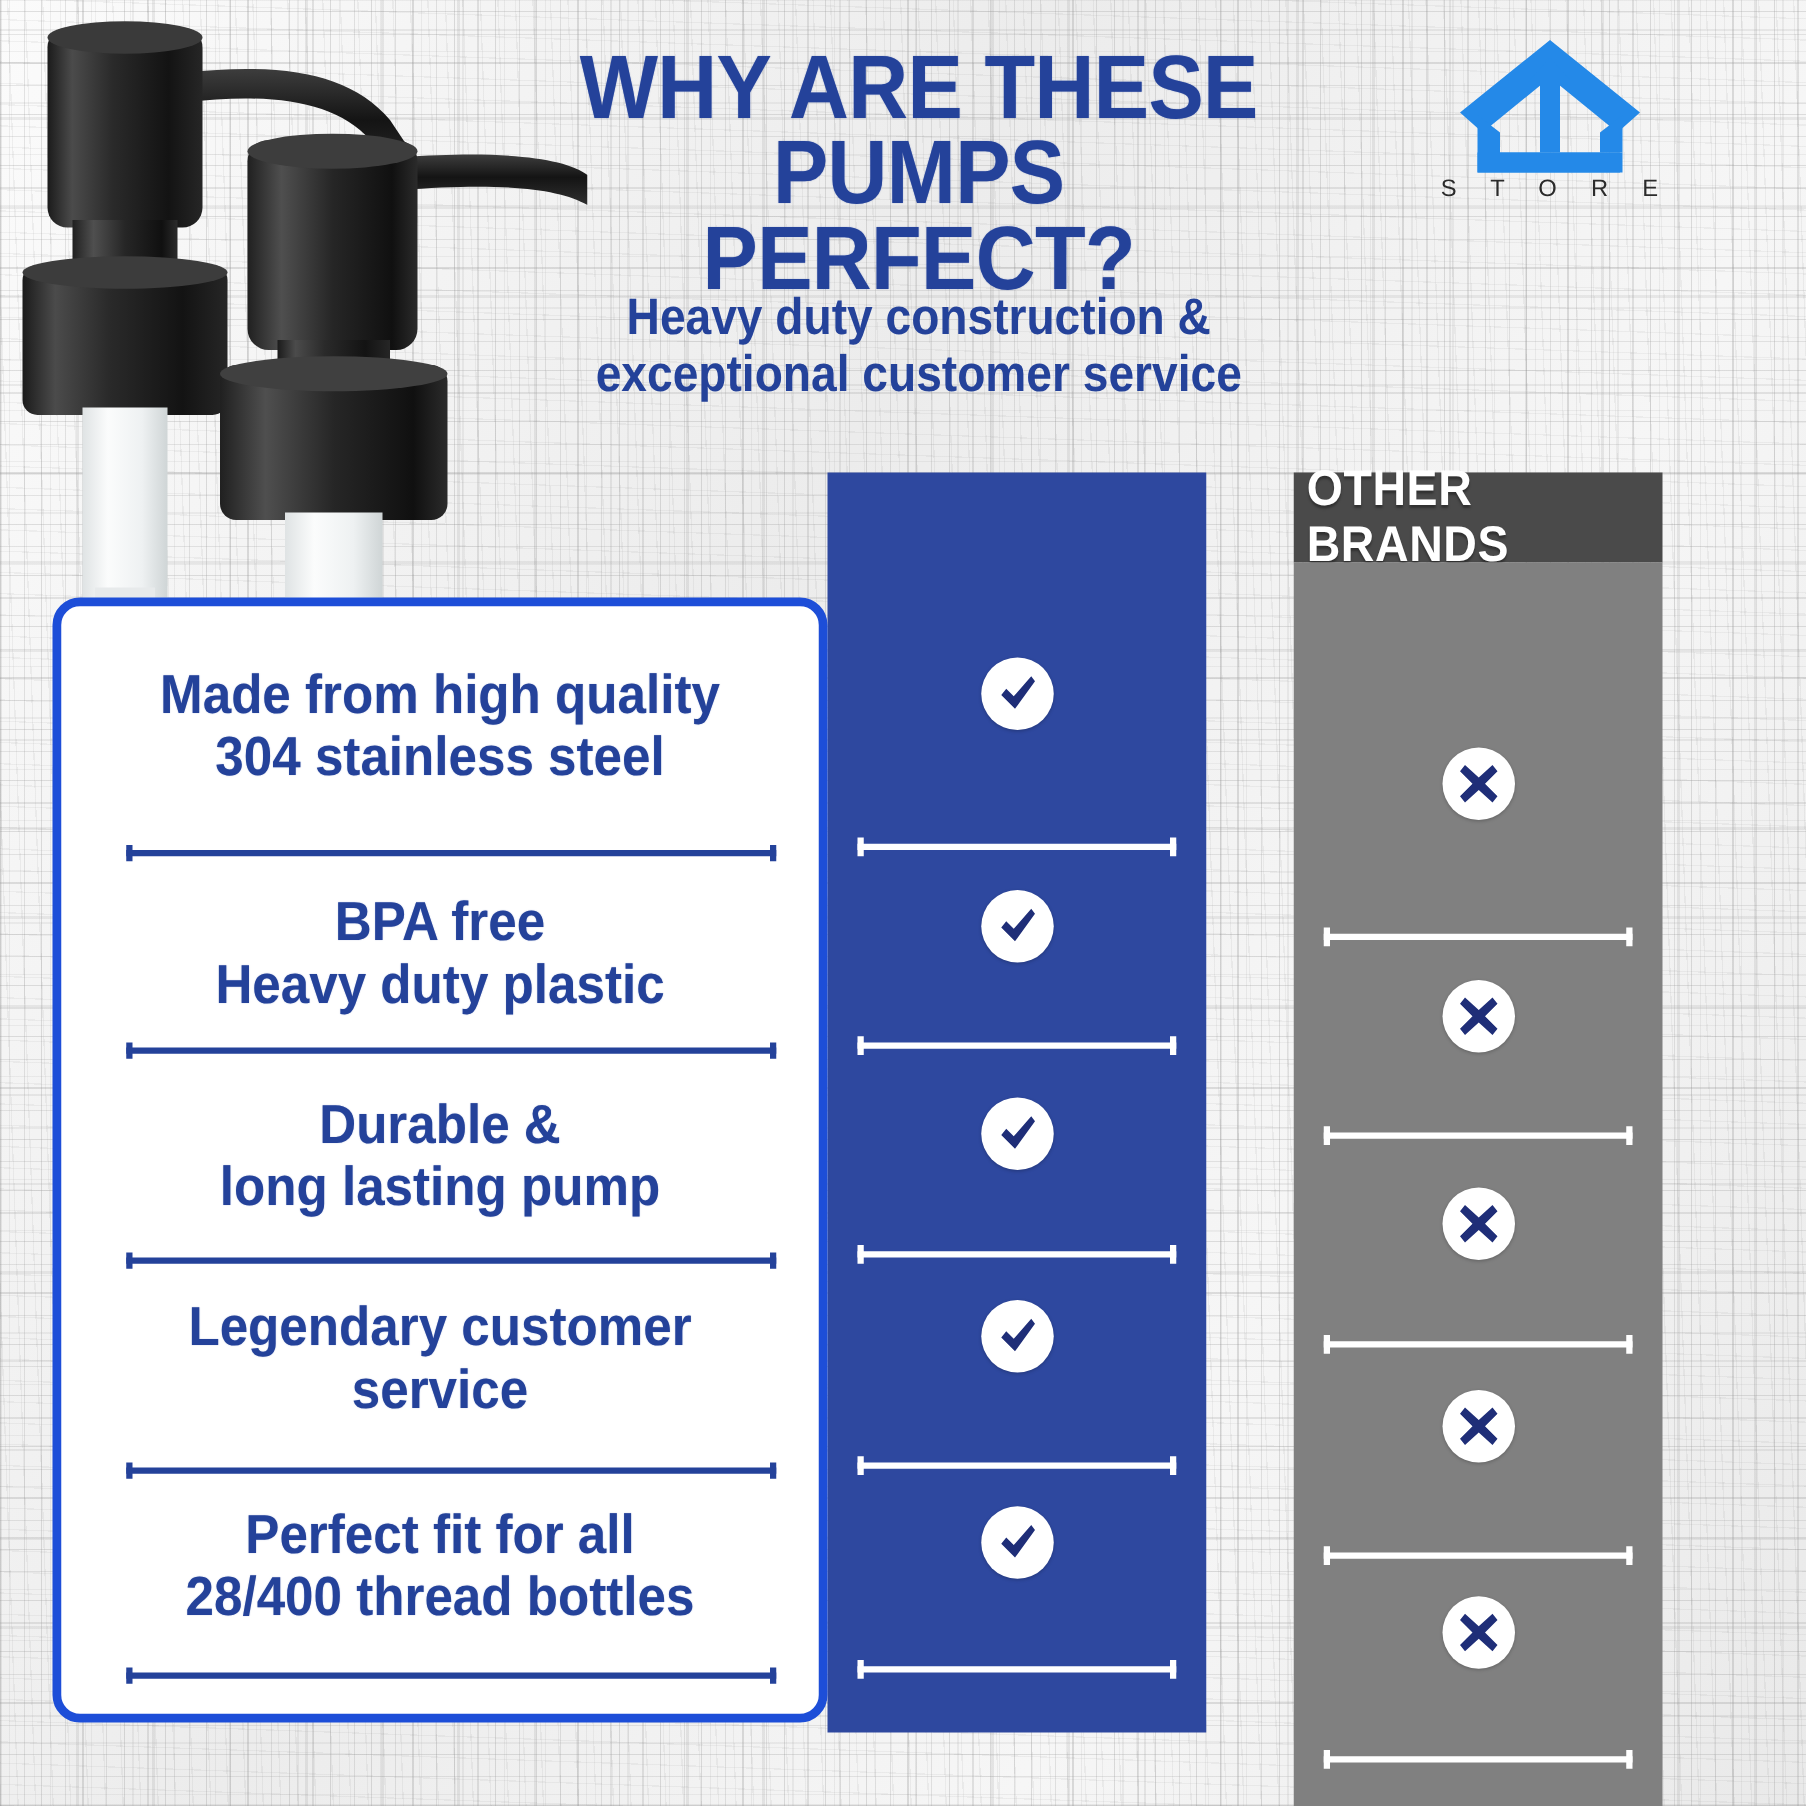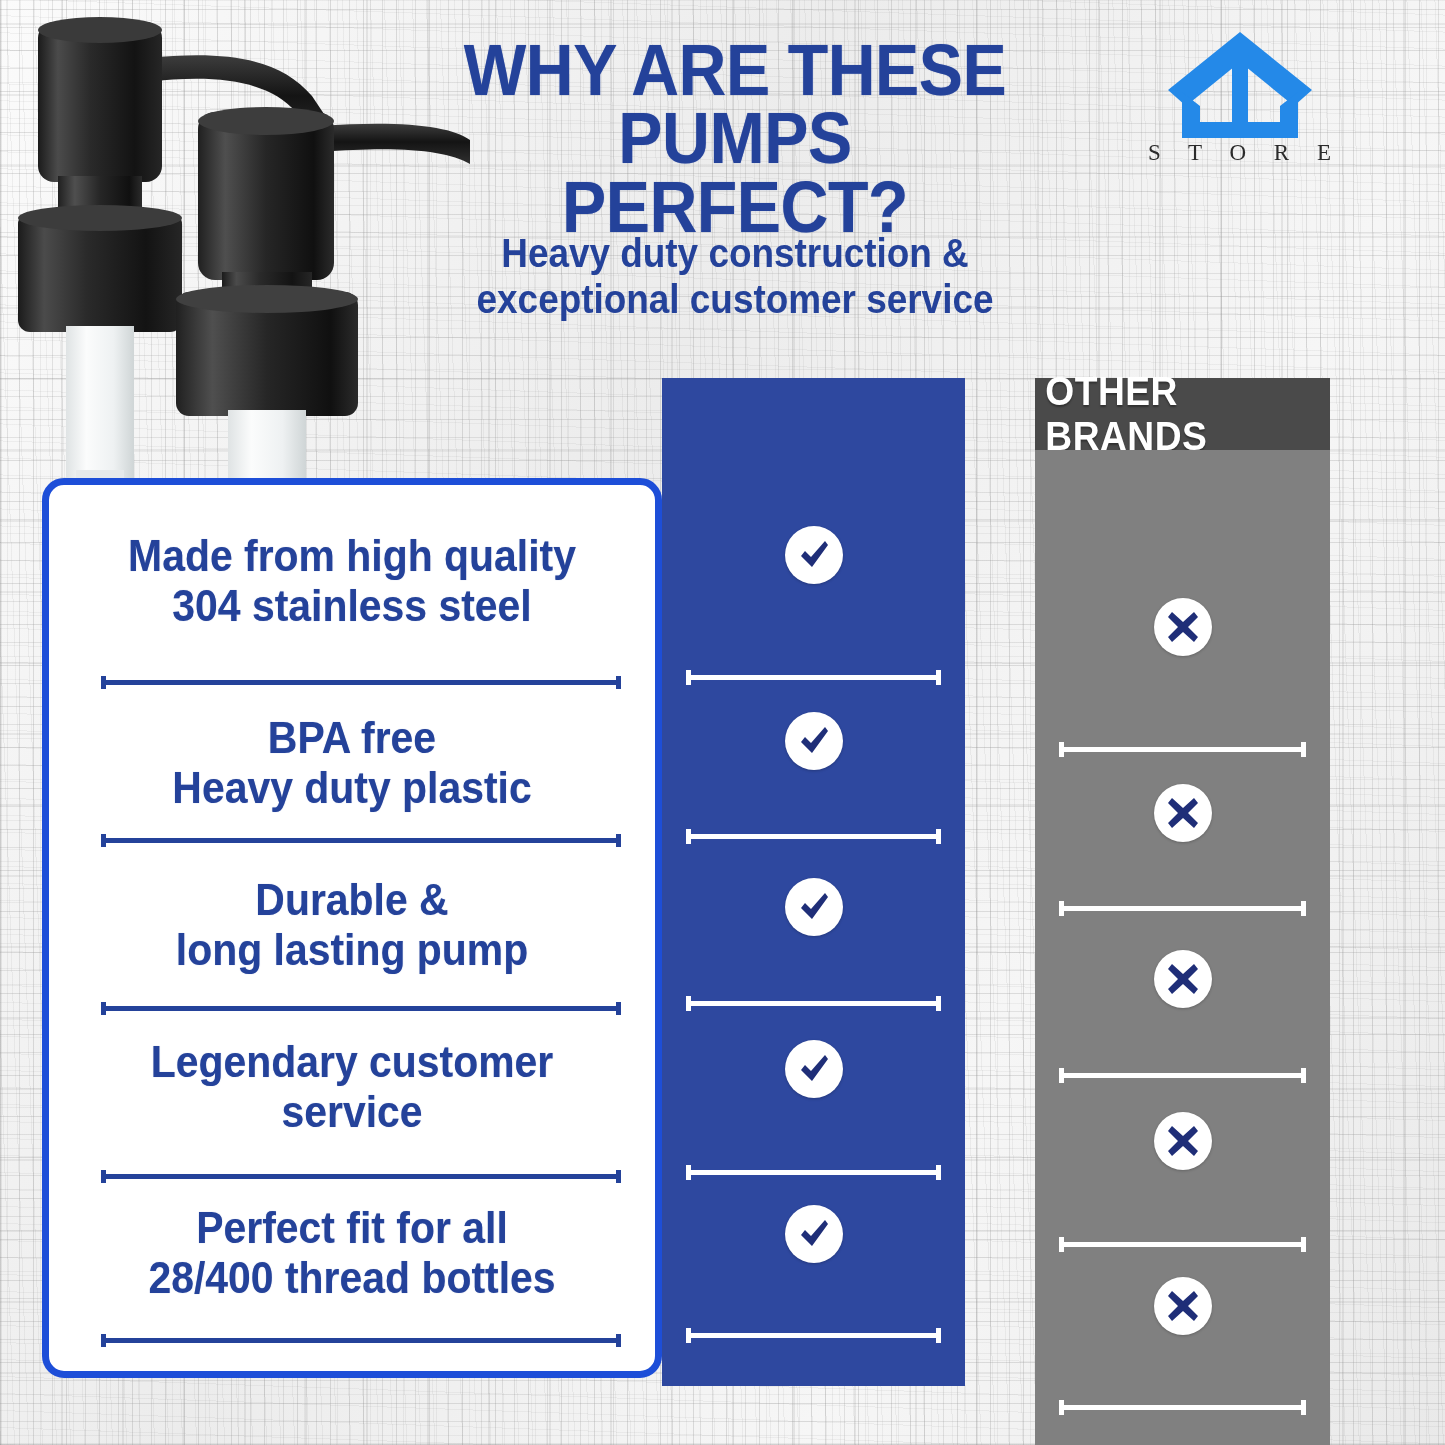--- a/index.html
+++ b/index.html
@@ -60,22 +60,22 @@
   
   .logo{position:absolute;left:1060px;top:28px;width:360px;text-align:center;z-index:7;}
   .logo-mark{display:block;margin:0 auto;}
   .logo-words{
     margin-top:2px;color:#1e1e1e;white-space:nowrap;
     font-family:"Liberation Sans",sans-serif;
   }
   .logo-top{font-size:52px;font-weight:300;letter-spacing:4px;}
   .logo-home{font-size:54px;font-weight:bold;letter-spacing:2px;margin-left:14px;}
   .logo-store{
-    margin-top:-4px;color:#2b2b2b;font-size:23px;letter-spacing:11px;
-    font-family:Liberation Serif, serif;padding-left:10px;
+    margin-top:-4px;color:#2b2b2b;font-size:19px;letter-spacing:11px;
+    font-family:Liberation Sans, sans-serif;padding-left:10px;
   }
 
   
   .pumps{position:absolute;left:0;top:0;width:470px;height:500px;z-index:4;}
 
   
   .col{position:absolute;top:378px;z-index:3;}
   .col .head{
     height:72px;display:flex;align-items:center;justify-content:center;
     color:#ffffff;font-weight:bold;font-size:40px;letter-spacing:.5px;

